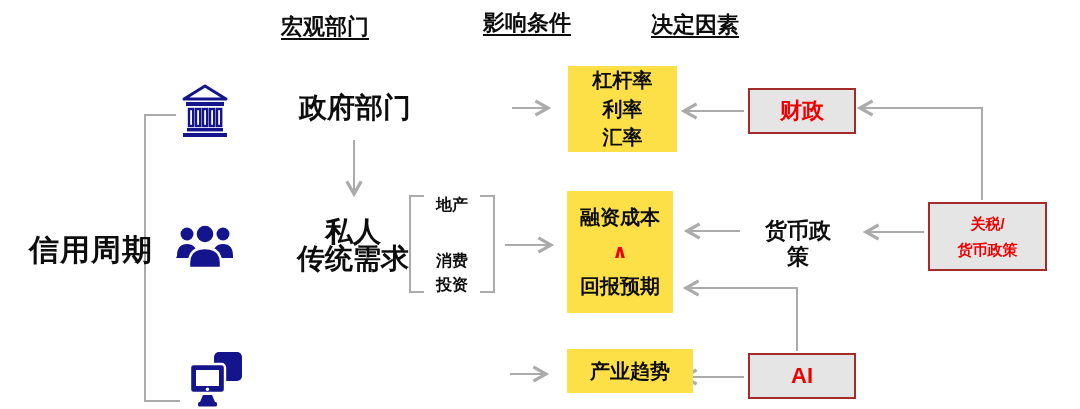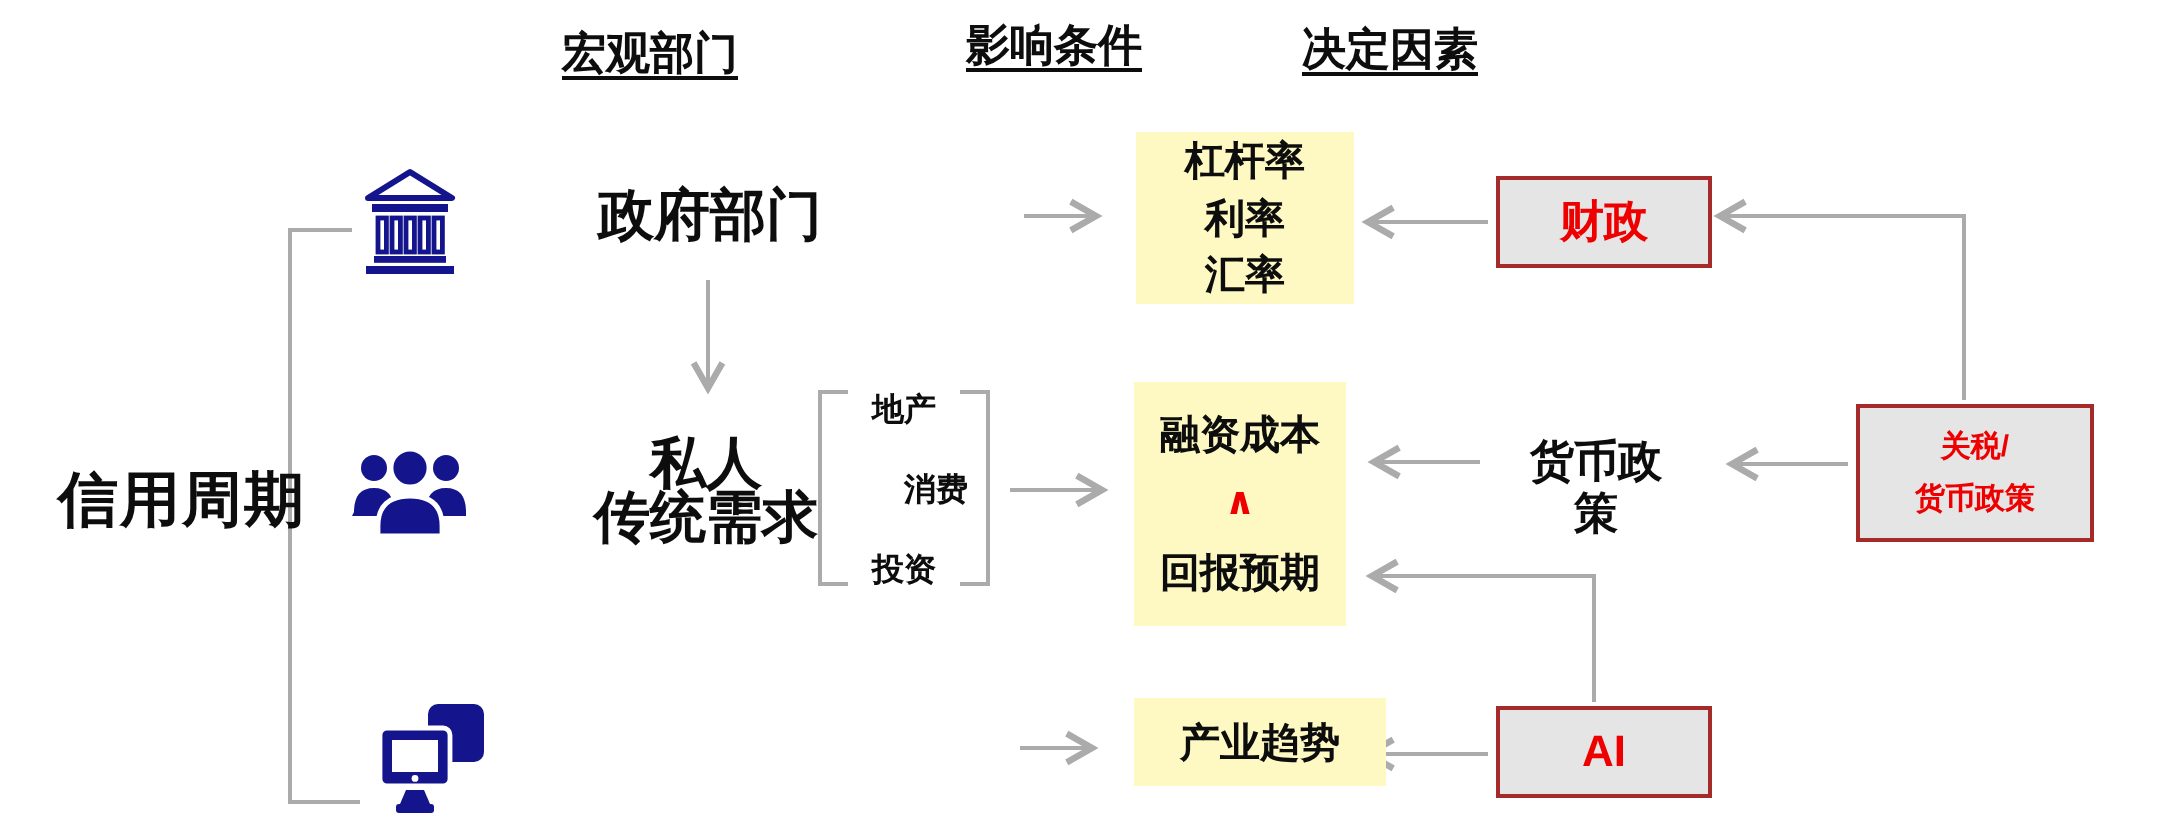--- a/index.html
+++ b/index.html
@@ -8,21 +8,21 @@
     font-family:"Liberation Sans","DejaVu Sans",sans-serif;color:#0d0d0d;
   }
   .lines{position:absolute;left:0;top:0;width:1080px;height:409px;}
   .txt{position:absolute;font-weight:bold;white-space:nowrap;}
   .cx{transform:translateX(-50%);text-align:center;}
   .hdr{font-size:22px;text-decoration:underline;text-underline-offset:4px;text-decoration-thickness:2px;}
   .main-label{font-size:30px;letter-spacing:1px;margin-left:15px;}
   .row-label{font-size:28px;line-height:27px;}
   .sub-item{font-size:16px;}
   .gbox{
-    position:absolute;background:#fef9c3;display:flex;flex-direction:column;
+    position:absolute;background:#fde047;display:flex;flex-direction:column;
     justify-content:space-evenly;align-items:center;font-weight:bold;font-size:20px;
   }
   .rbox{
     position:absolute;background:#e5e5e5;border:2px solid #a52a2a;
     display:flex;flex-direction:column;justify-content:center;align-items:center;
     color:#ee0000;font-weight:bold;font-size:22px;line-height:26px;
   }
   .tariff{font-size:15px;line-height:26px;}
   .caret{color:#ee0000;font-size:19px;line-height:16px;}
   .monetary{font-size:22px;line-height:26px;}
@@ -108,21 +108,21 @@
 
   <div class="txt row-label cx" style="left:355px;top:94px;">政府部门</div>
 
   <div class="txt row-label cx" style="left:353px;top:218px;">
     <div>私人</div>
     <div>传统需求</div>
   </div>
 
 
   <div class="txt sub-item cx" style="left:452px;top:195px;">地产</div>
-  <div class="txt sub-item cx" style="left:452px;top:235px;margin-left:16px;">消费</div>
+  <div class="txt sub-item cx" style="left:452px;top:251px;">消费</div>
   <div class="txt sub-item cx" style="left:452px;top:275px;">投资</div>
 
   <div class="gbox" style="left:568px;top:66px;width:109px;height:86px;">
     <div>杠杆率</div>
     <div>利率</div>
     <div>汇率</div>
   </div>
 
   <div class="gbox" style="left:567px;top:191px;width:106px;height:122px;">
     <div>融资成本</div>

